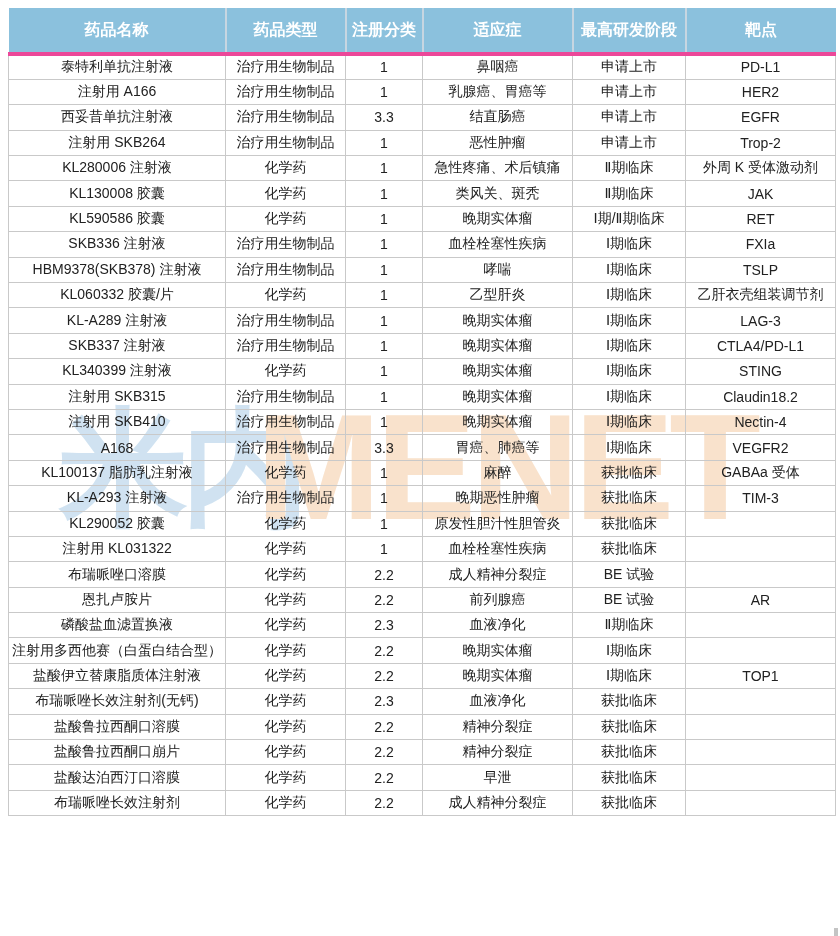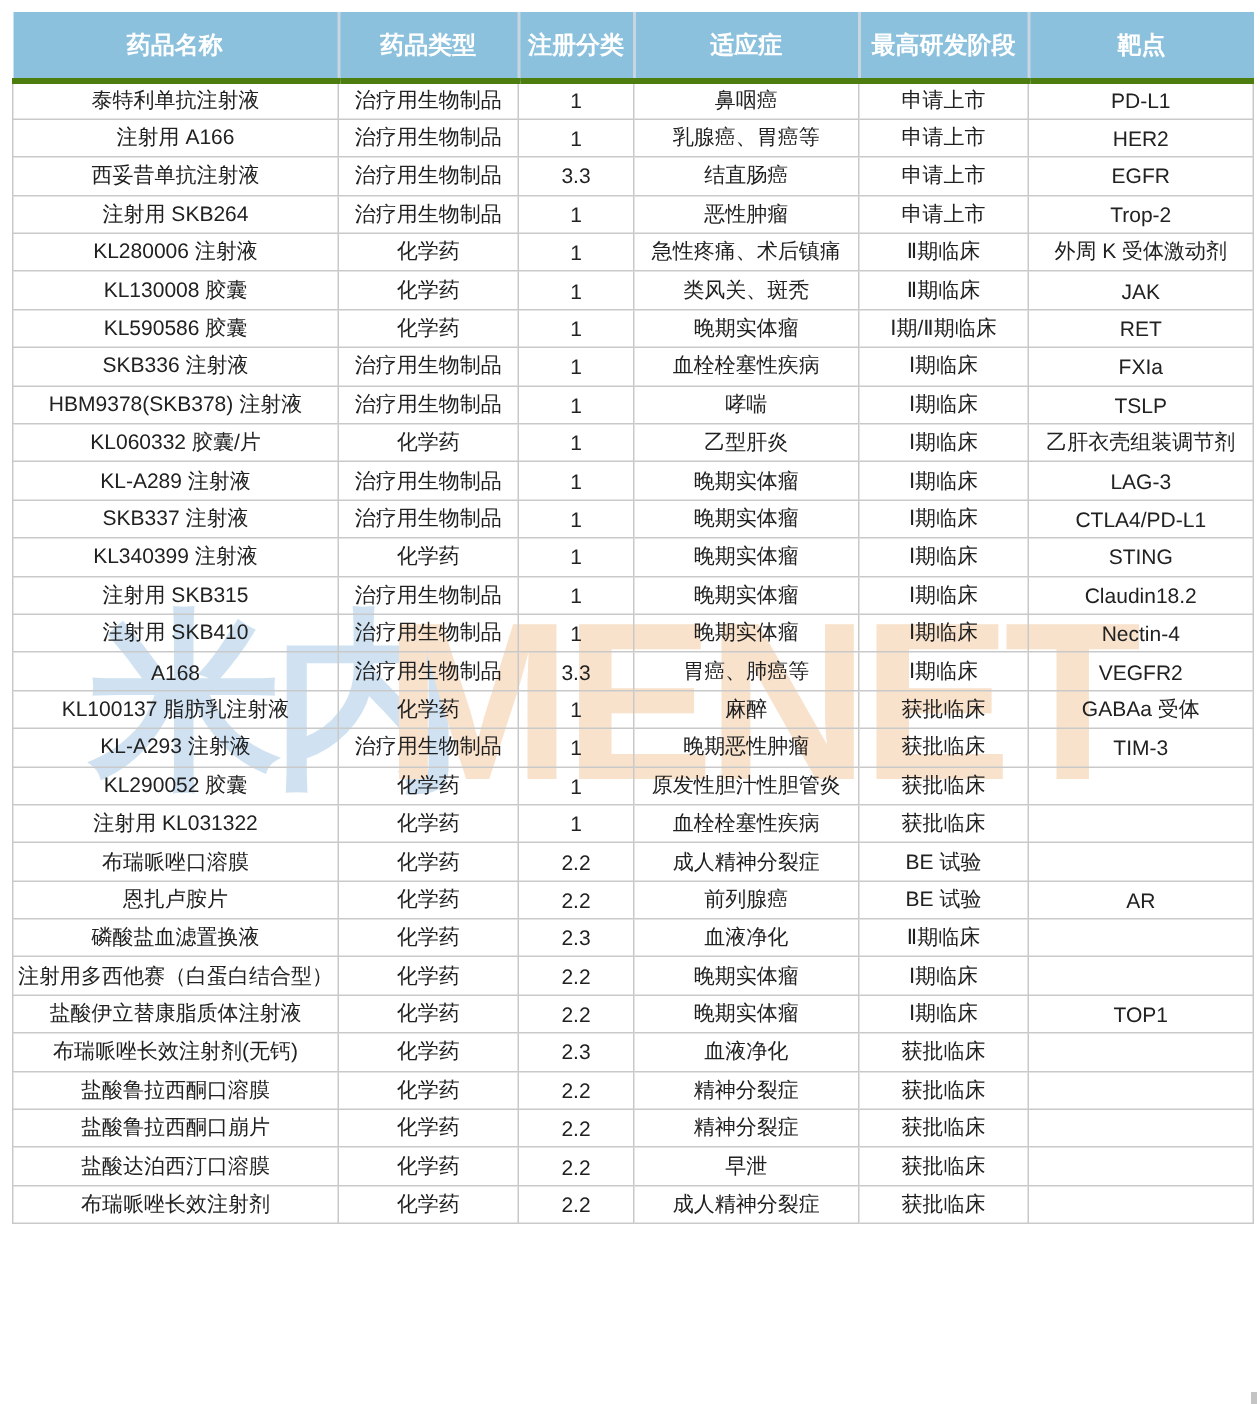--- a/index.html
+++ b/index.html
@@ -49,21 +49,21 @@
   col.c5 { width: 113px; }
   col.c6 { width: 150px; }
 
   thead th {
     height: 46px;
     background: var(--header-bg);
     color: var(--header-text);
     font-size: 16px; font-weight: 700;
     text-align: center; vertical-align: middle;
     border-right: 2px solid #C7D6E1;
-    border-bottom: 4px solid #4d7c0f;
+    border-bottom: 4px solid #ec4899;
   }
   thead th:last-child { border-right: none; font-family: Liberation Mono, monospace; }
 
   tbody td {
     height: 25.4px;
     border: 1px solid var(--grid-border);
     color: var(--body-text);
     font-size: 14px;
     text-align: center; vertical-align: middle;
     padding: 0 3px;

